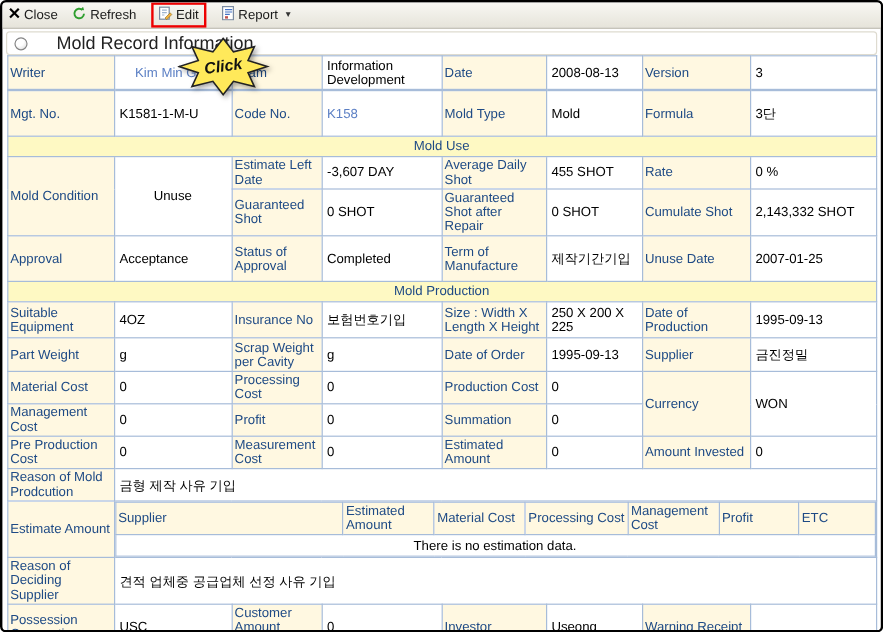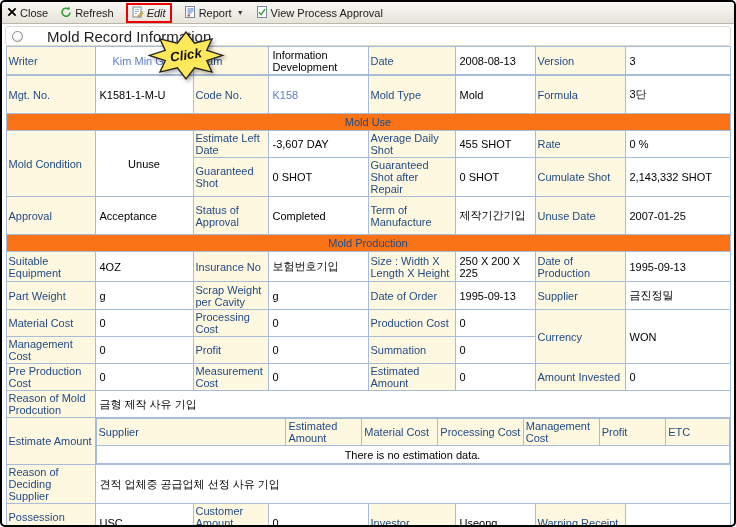--- a/index.html
+++ b/index.html
@@ -6,36 +6,36 @@
   html,body { width: 736px; height: 527px; }
   body { font-family: "Liberation Sans", sans-serif; background: #fff; }
   .frame { position: relative; width: 736px; height: 527px; border: 2px solid #000;
            border-radius: 5px; overflow: hidden; background: #fff; }
 
   
   .toolbar { display: flex; align-items: center; gap: 12px; height: 22px; padding: 0 5px;
              background: linear-gradient(#f8f7f3, #e6e4da); border-bottom: 1px solid #b9b6aa;
              font-size: 11px; color: #1a1a1a; text-align: right; }
   .tbtn { display: inline-flex; align-items: center; gap: 3px; cursor: pointer; white-space: nowrap; }
-  .edit-wrap { border: 2px solid #ee0000; padding: 1px 4px; display: inline-flex; align-items: center; gap: 3px; font-style: italic; }
+  .edit-wrap { border: 2px solid #ee0000; padding: 1px 4px; display: inline-flex; align-items: center; gap: 3px; }
   .dd-arrow { font-size: 7px; color: #333; margin-left: 2px; }
 
   
   .radio-strip { display: flex; align-items: center; gap: 24px; height: 20px; margin: 2px 3px 0 3px;
                  padding: 0 6px; border: 1px solid #dedbd0; border-radius: 3px; font-size: 15px; color: #222; }
   .radio { width: 11px; height: 11px; border: 1px solid #858585; border-radius: 50%;
            background: radial-gradient(circle at 35% 30%, #fff 40%, #d8d8d8); flex: 0 0 auto; }
 
   
   table.grid { border-collapse: collapse; table-layout: fixed; width: 724px; margin: 0 auto;
                font-size: 11px; }
   .grid td { border: 1px solid #a7bcd9; overflow: hidden; vertical-align: middle; word-wrap: break-word; }
   .lbl { background: #fff8e1; color: #1e4a85; padding: 1px 2px; }
   .val { background: #fff; color: #000; padding: 1px 4px; text-align: left; }
-  .sect { background: #f97316; color: #1e4a85; text-align: center; }
+  .sect { background: #fef9c3; color: #1e4a85; text-align: center; }
   .center { text-align: center; }
   .link { color: #5b7fc4; cursor: pointer; }
   .t1 { margin-top: 12px; }
   .t2 { margin-top: 6px; }
 
   .h17{height:17px}.h21{height:21px}.h22{height:38px}.h23{height:23px}.h26{height:26px}
   .h28{height:28px}.h30{height:30px}.h18{height:18px}
 
   
   .nest { padding: 0; }
@@ -76,27 +76,20 @@
     </span>
     <span class="tbtn">
       <span><svg width="12" height="12" viewBox="0 0 12 12">
             <rect x="1.5" y="0.5" width="9" height="11" fill="#fff" stroke="#7a8aa0"></rect>
             <path d="M3.5 3h6M3.5 5h6M3.5 7h4" stroke="#4472c4" stroke-width="1"></path>
             <rect x="3.5" y="8.5" width="2.5" height="2" fill="#c0504d"></rect>
           </svg></span>
       <span>Report</span>
       <span class="dd-arrow">▼</span>
     </span>
-    <span class="tbtn">
-      <span><svg width="12" height="12" viewBox="0 0 12 12">
-            <rect x="1.5" y="0.5" width="9" height="11" fill="#fff" stroke="#7a8aa0"></rect>
-            <path d="M3 6.2 L5 8.6 L9 3.2" fill="none" stroke="#2e9e2e" stroke-width="1.4"></path>
-          </svg></span>
-      <span>View Process Approval</span>
-    </span>
   </div>
 
   <div class="radio-strip">
     <span class="radio"></span>
     <span>Mold Record Information</span>
   </div>
 
   <table class="grid t1">
     <colgroup>
         <col style="width:89px">

